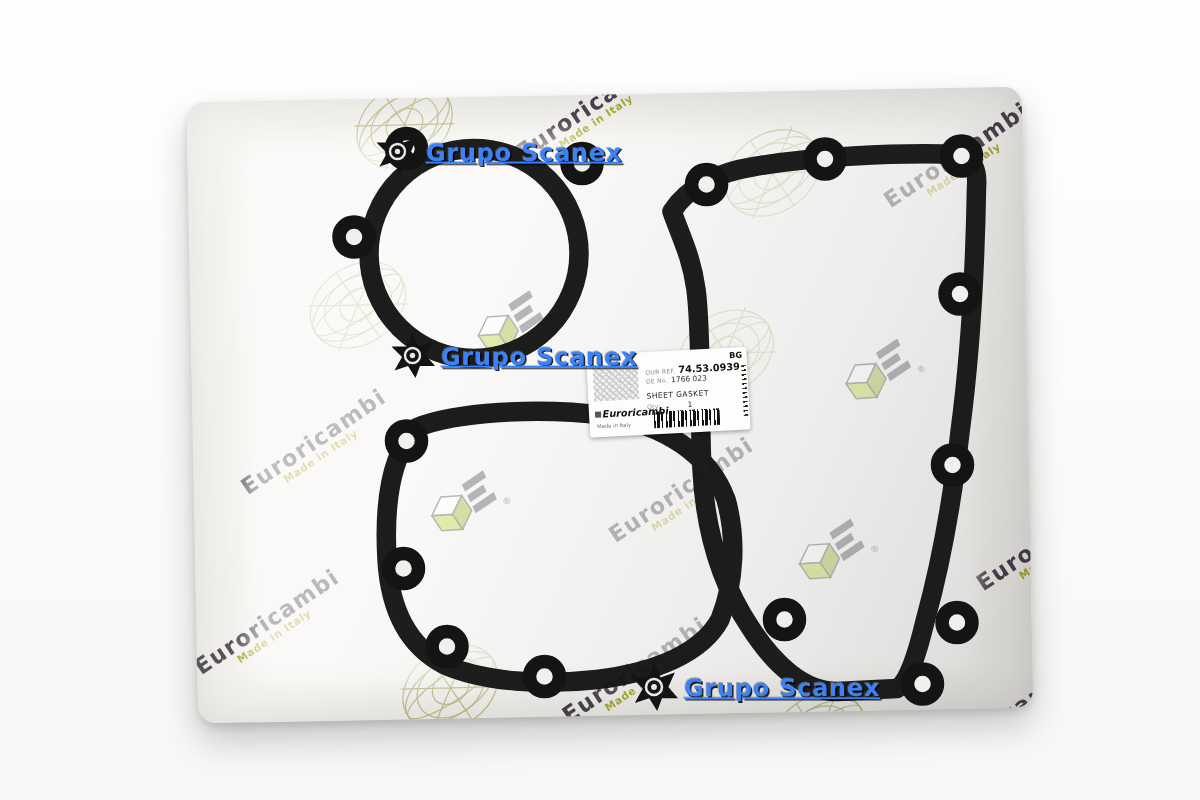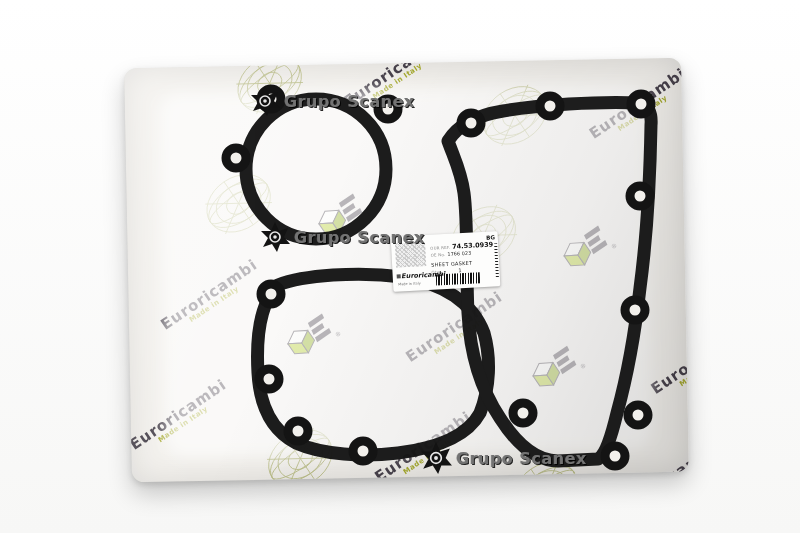--- a/index.html
+++ b/index.html
@@ -82,22 +82,23 @@
   .label .brand-mark{display:inline-block;width:4px;height:4px;background:#555;margin-right:1px;}
   .label .footer{position:absolute;left:5px;top:46px;font-size:3.5px;color:#777;}
 
   
   .wm{
     position:absolute;display:flex;align-items:center;gap:4px;
     pointer-events:none;
   }
   .wm-text{
     font-weight:bold;font-size:16px;letter-spacing:.5px;
-    color:#737373;
+    color:#3b82f6;
     text-shadow:1px 1px 0 rgba(0,0,0,.85), -0.5px -0.5px 0 rgba(120,120,120,.55);
+    text-decoration:underline;
   }
 </style>
 </head>
 <body style="--paper: #f2f0ec; --ptext: #46404a;">
 
 <div id="stage">
 
   <div class="package">
     <div class="pattern-rot" id="pattern">
         <div class="pattern-cell" style="left: 647px; top: 246px;">

